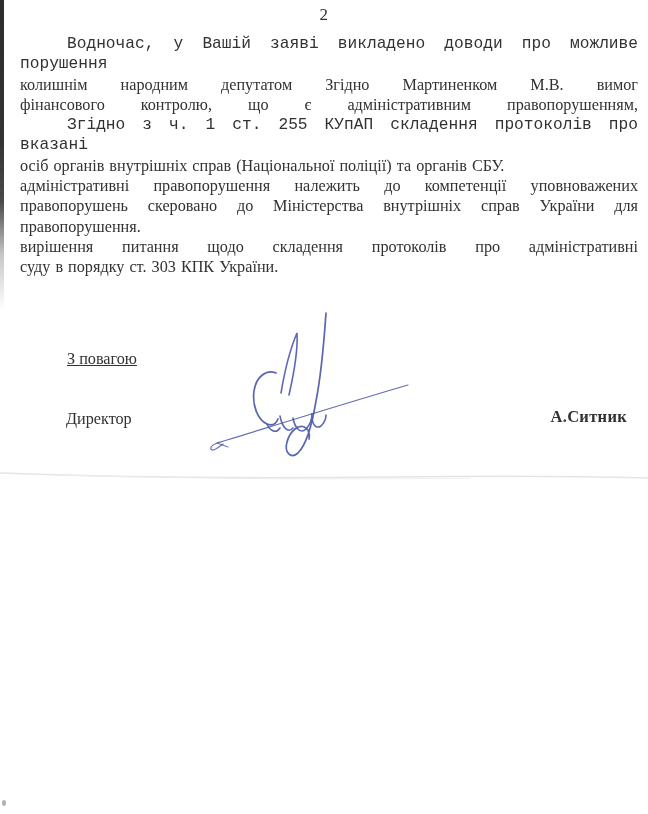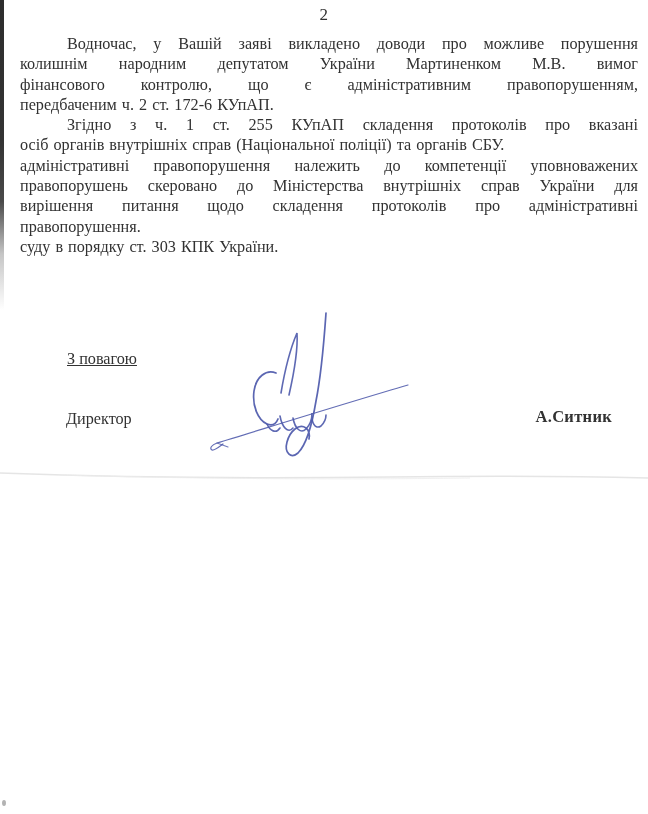--- a/index.html
+++ b/index.html
@@ -30,60 +30,59 @@
     position: absolute; top: 5px; left: 0; width: 100%;
     text-align: center; font-size: 17px; letter-spacing: .5px;
   }
   .body-text {
     position: absolute; top: 34px; left: 20px; width: 618px;
     font-size: 16.2px; line-height: 20.3px;
     word-spacing: 1px;
   }
   .paragraph { margin: 0; }
   .line { text-align: justify; text-align-last: justify; }
-  .line.first { text-indent: 47px; }
+  .line.first { text-indent: 47px; font-family: Liberation Mono, monospace; }
   .line.last { text-align-last: left; }
   .closing {
     position: absolute; left: 67px; top: 350px; font-size: 16.2px; text-decoration: underline;
   }
   .signer-title {
     position: absolute; left: 66px; top: 410px; font-size: 16.2px; text-align: center;
   }
   .signer-name {
-    position: absolute; right: 36px; top: 407px;
+    position: absolute; right: 21px; top: 407px;
     font-size: 16.5px; font-weight: bold; letter-spacing: .3px;
   }
   .signature-svg { position: absolute; left: 203px; top: 303px; }
   .fold-svg { position: absolute; left: 0; top: 468px; }
 </style>
 </head>
 <body style="color: rgb(50, 50, 50);">
 
 <div class="page">
 
   <div class="scan-bar"></div>
 
   <div class="page-number">2</div>
 
   <div class="body-text">
       <div class="paragraph">
         <div class="line first">Водночас, у Вашій заяві викладено доводи про можливе порушення</div>
-        <div class="line">колишнім народним депутатом України Мартиненком М.В. вимог</div>
+        <div class="line">колишнім народним депутатом Згідно Мартиненком М.В. вимог</div>
         <div class="line">фінансового контролю, що є адміністративним правопорушенням,</div>
-        <div class="line last">передбаченим ч. 2 ст. 172-6 КУпАП.</div>
       </div>
       <div class="paragraph">
         <div class="line first">Згідно з ч. 1 ст. 255 КУпАП складення протоколів про вказані</div>
         <div class="line last">осіб органів внутрішніх справ (Національної поліції) та органів СБУ.</div>
         <div class="line">адміністративні правопорушення належить до компетенції уповноважених</div>
       </div>
       <div class="paragraph">
         <div class="line">правопорушень скеровано до Міністерства внутрішніх справ України для</div>
+        <div class="line last">правопорушення.</div>
         <div class="line">вирішення питання щодо складення протоколів про адміністративні</div>
-        <div class="line last">правопорушення.</div>
       </div>
       <div class="paragraph">
         <div class="line last">суду в порядку ст. 303 КПК України.</div>
       </div>
     </div>
 
   <div class="closing">З повагою</div>
 
   <svg class="signature-svg" width="212" height="158" viewBox="0 0 212 158" fill="none">
 

